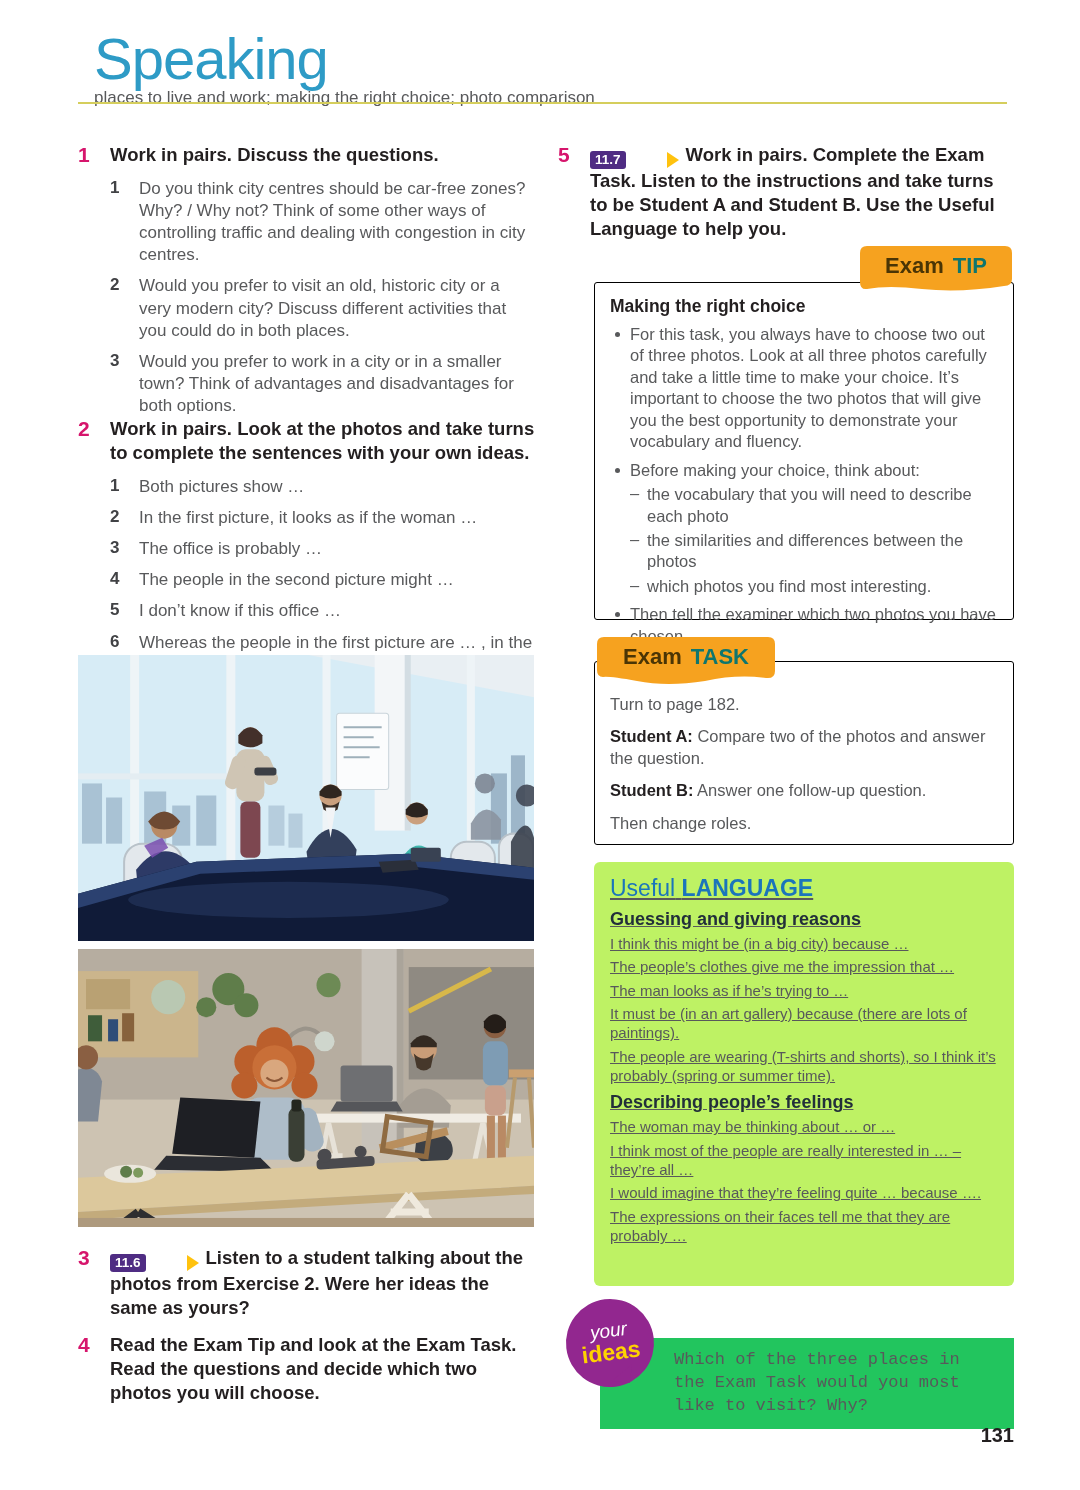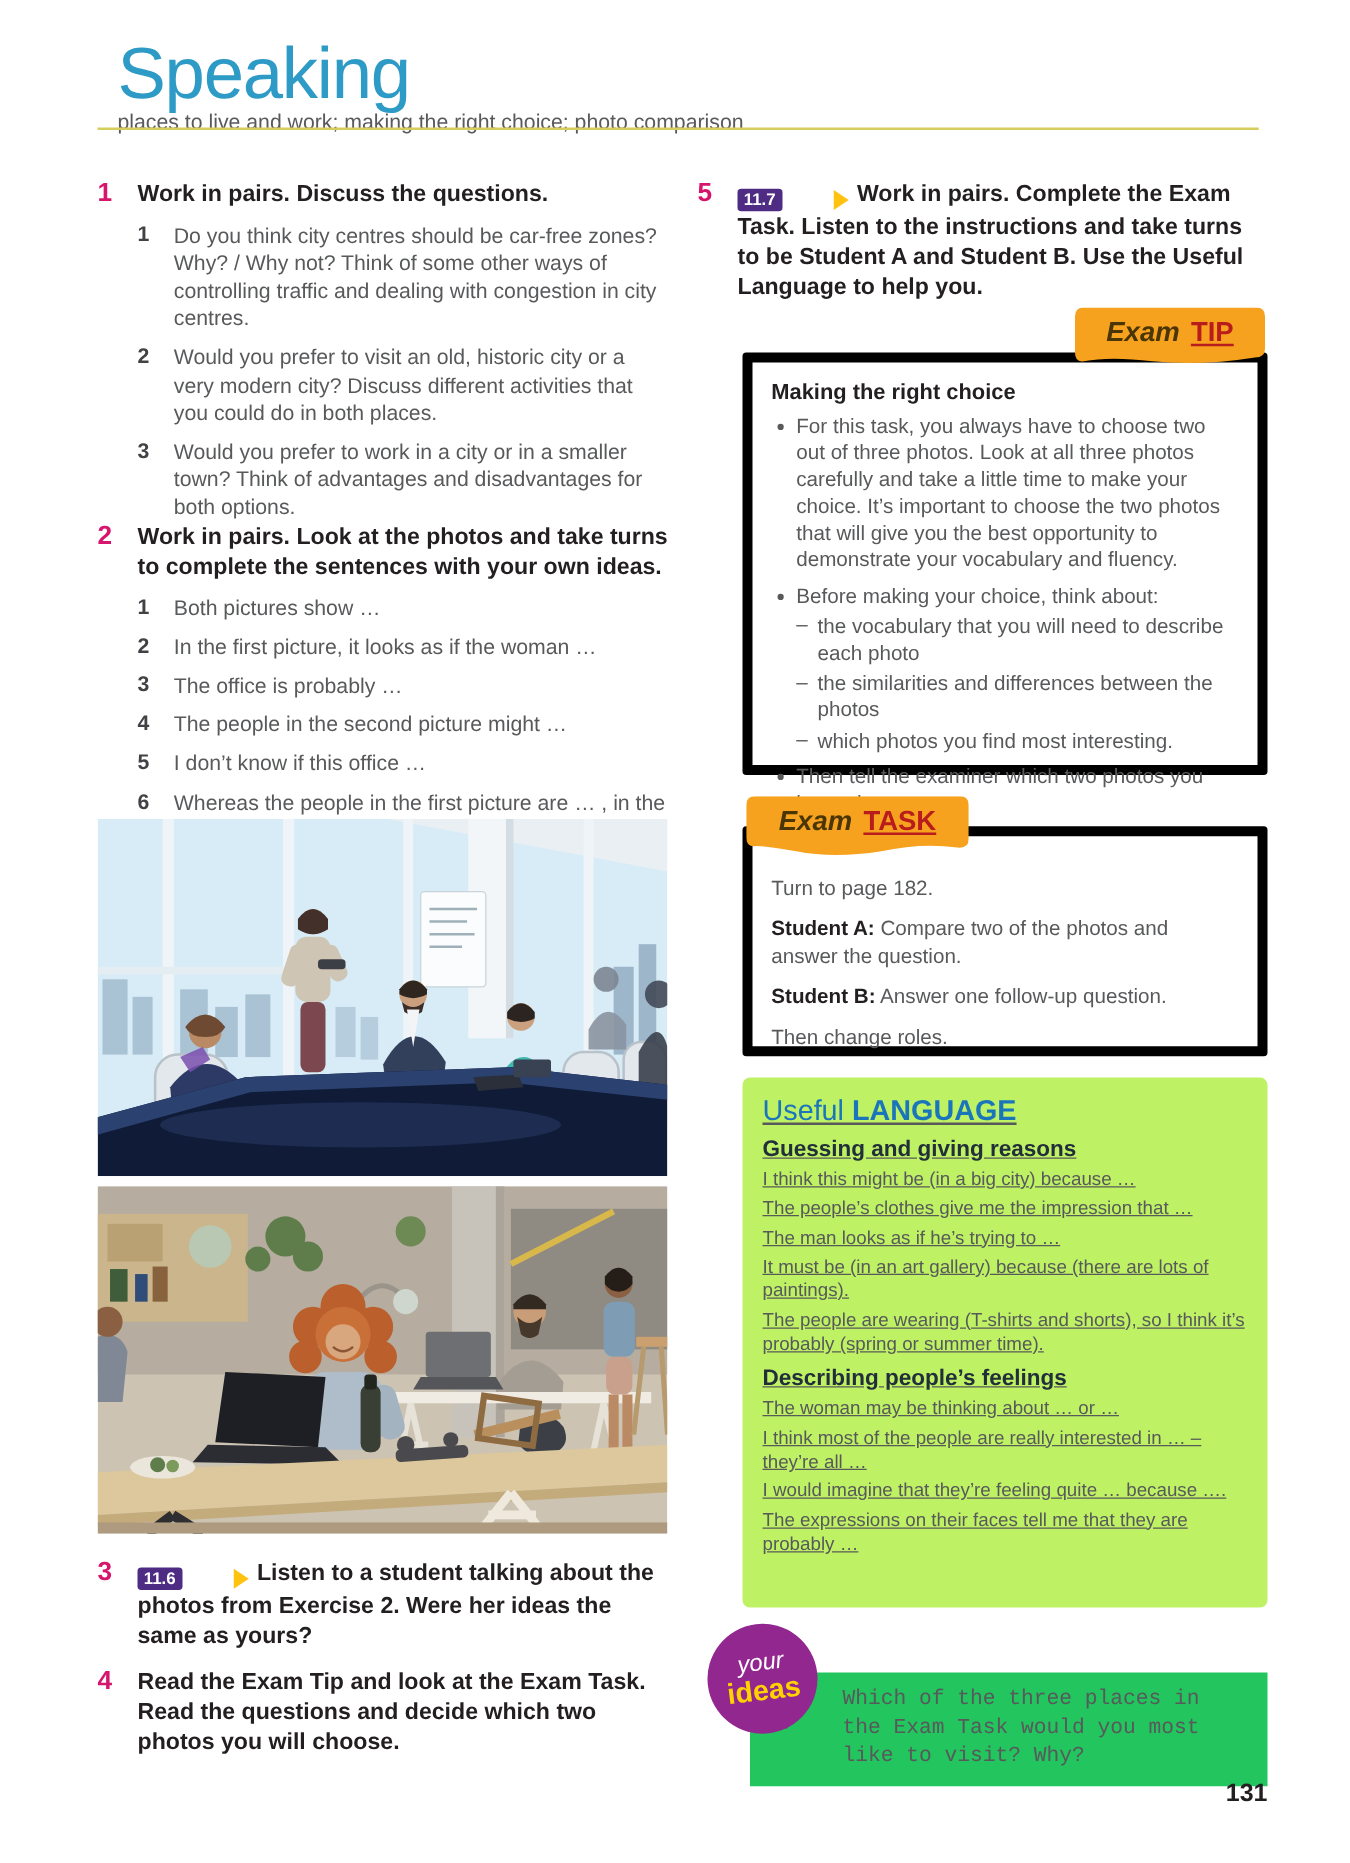--- a/index.html
+++ b/index.html
@@ -20,26 +20,26 @@
   .itm-n{flex:0 0 29px;font-weight:bold;color:#414245;font-size:17px;}
   .itm-t{color:#58595B;font-size:17px;line-height:1.3;}
   
   .audio{display:inline-flex;align-items:center;vertical-align:-3px;margin-right:7px;gap:40px;}
   .badge{background:#4F2C83;color:#ffffff;font-weight:bold;font-size:13.5px;padding:2px 5px 1px;border-radius:3px;line-height:1.1;}
   .play{width:0;height:0;border-top:8px solid transparent;border-bottom:8px solid transparent;border-left:12px solid #FFC20E;margin-left:1px;}
   
   .photo{position:absolute;overflow:hidden;}
   .photo svg{display:block;width:100%;height:100%;}
   
-  .obox{position:absolute;border:8px solid #000000;background:#ffffff;border-radius:3px;box-sizing:border-box;}
+  .obox{position:absolute;border:1px solid #000000;background:#ffffff;border-radius:3px;box-sizing:border-box;}
   .tab{position:absolute;z-index:3;}
   .tab svg{position:absolute;left:0;top:0;width:100%;height:100%;}
   .tab .tab-txt{position:relative;z-index:2;display:flex;justify-content:center;align-items:center;gap:9px;height:40px;font-size:22px;font-weight:bold;}
-  .tab-exam{color:#4A3505;font-style:italic;}
-  .tab-white{color:#b91c1c;text-decoration:underline;}
+  .tab-exam{color:#4A3505;}
+  .tab-white{color:#0f766e;}
   .tipinner{padding:13px 15px 10px 15px;}
   .boxhead{font-weight:bold;color:#231F20;font-size:17.5px;margin:0 0 7px 0;}
   .bl{display:flex;margin:0 0 7px 0;}
   .bdot{flex:0 0 20px;position:relative;}
   .bdot::before{content:"";position:absolute;left:5px;top:8px;width:5px;height:5px;border-radius:50%;background:#58595B;}
   .btxt{color:#58595B;font-size:16.5px;line-height:1.3;}
   .dl{display:flex;margin:3px 0 3px 20px;}
   .dmark{flex:0 0 17px;color:#58595B;font-size:16.5px;}
   .dmark::before{content:"\2013";}
   .dtxt{color:#58595B;font-size:16.5px;line-height:1.3;}

